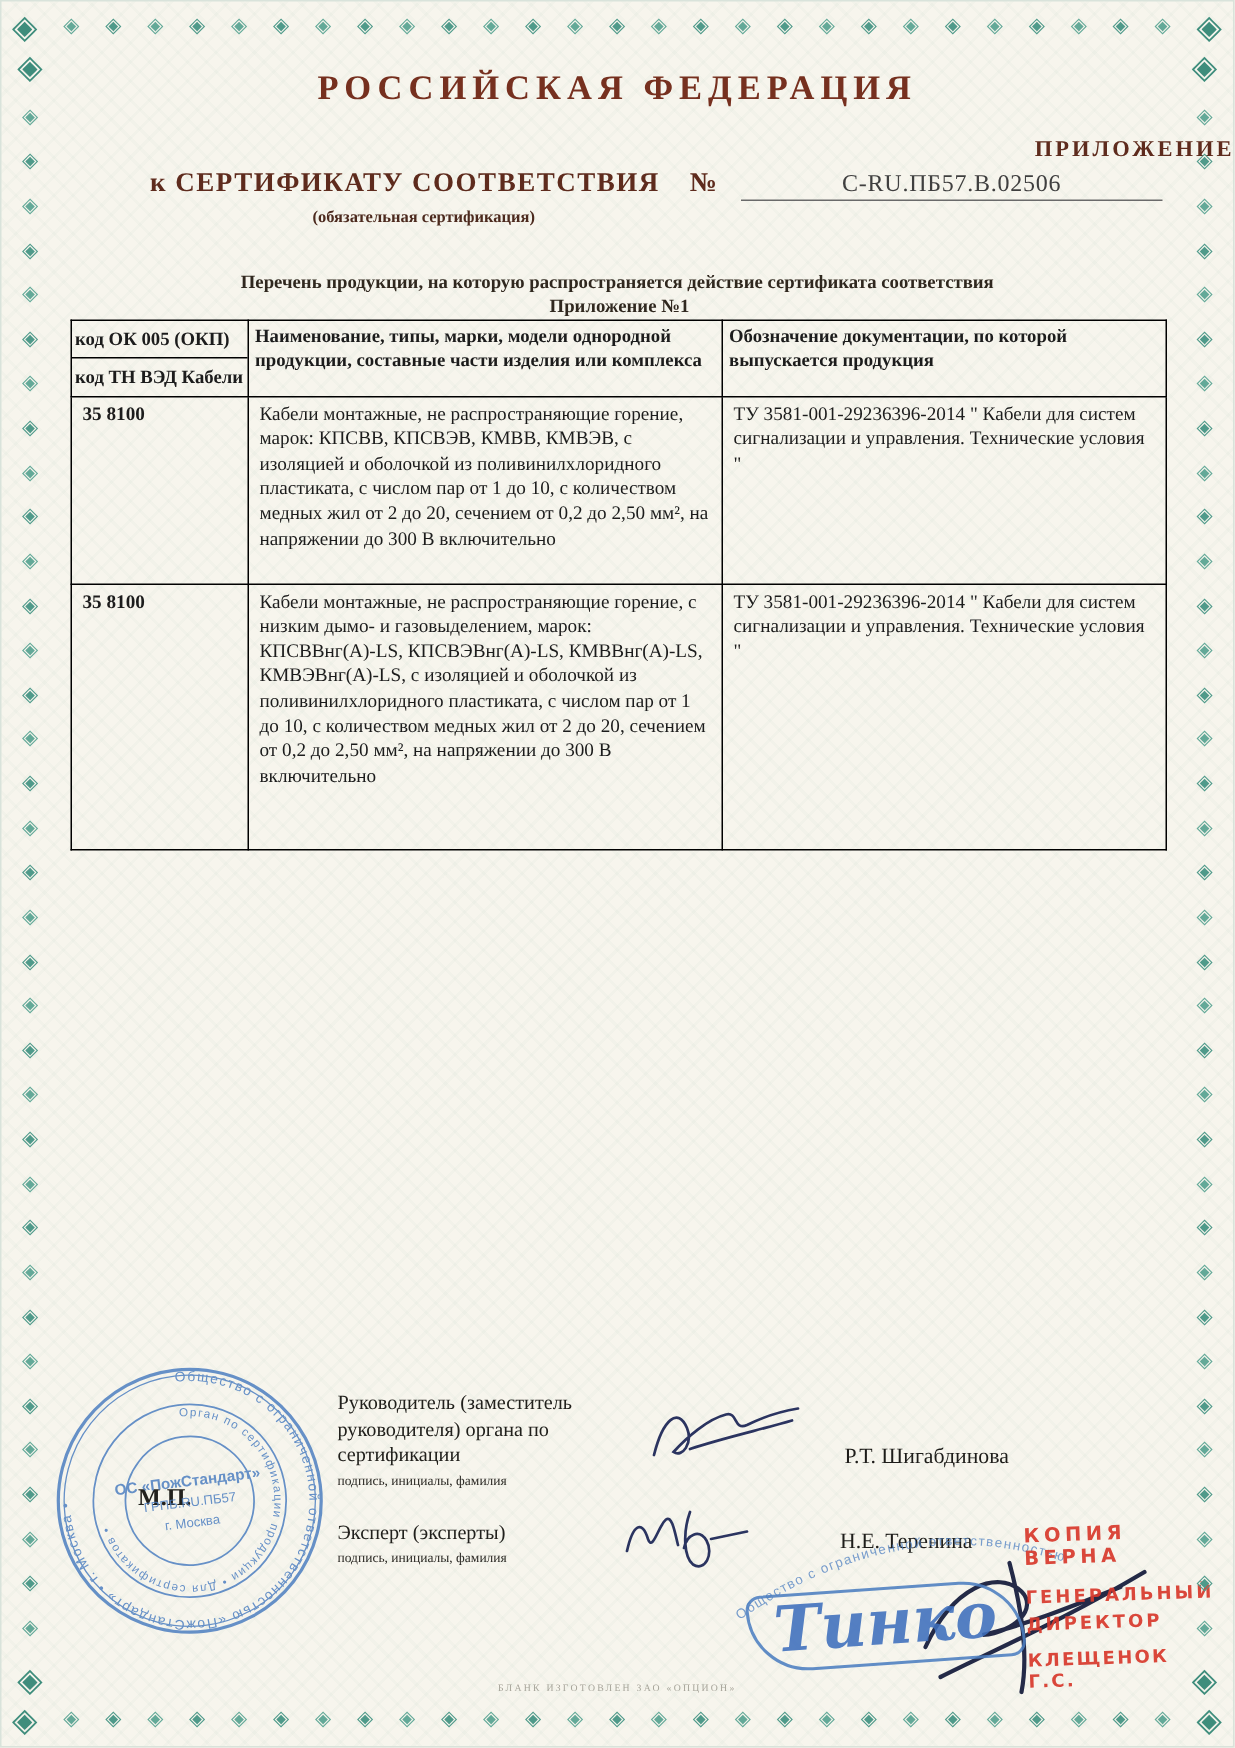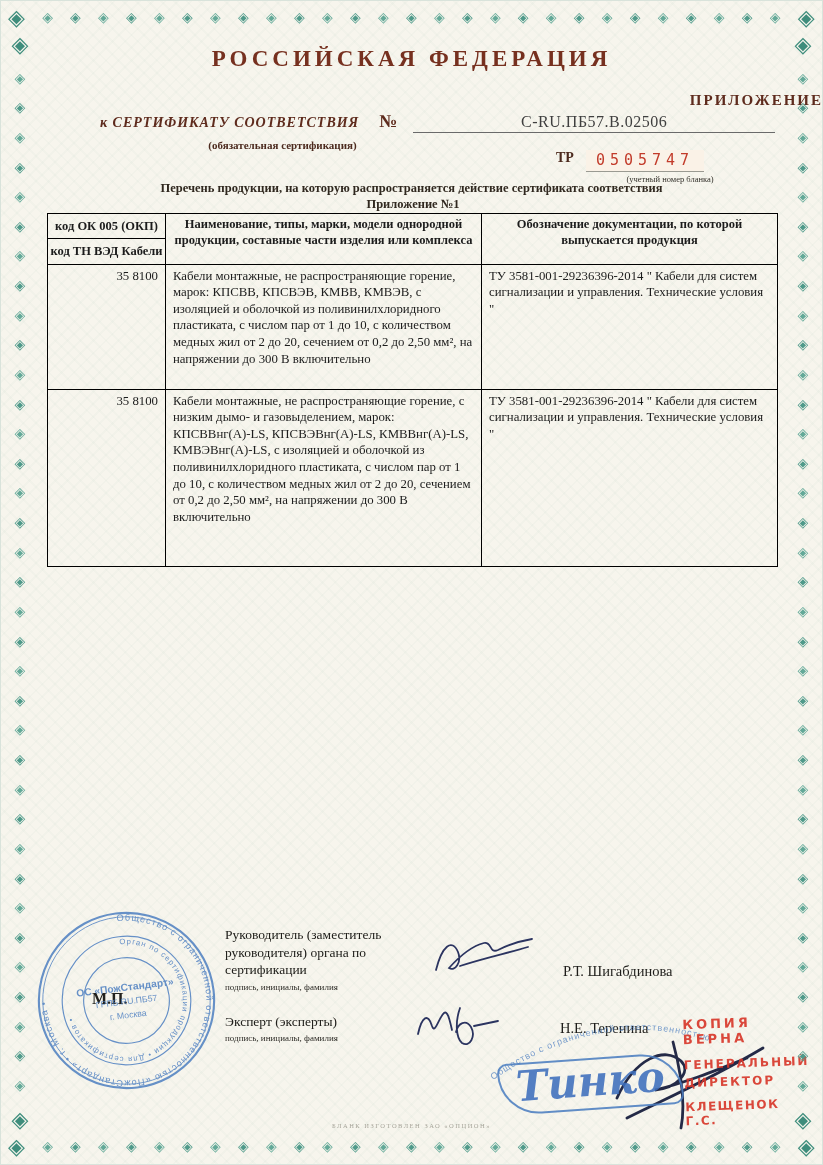--- a/index.html
+++ b/index.html
@@ -19,41 +19,41 @@
   .strip.top{top:4px}.strip.bottom{bottom:4px}
   .strip.v{top:34px;bottom:34px;width:28px;flex-direction:column;justify-content:space-between;align-items:center;}
   .strip.left{left:6px}.strip.right{right:6px}
   .strip span:first-child,.strip span:last-child{font-size:22px;color:#3e8d7c;}
   .strip span:nth-child(2n){color:#63a998;}
   
   .abs{position:absolute;}
   .country{top:46px;left:0;right:0;text-align:center;font-size:23px;font-weight:bold;letter-spacing:4px;color:#76301f;}
   .doctype{top:92px;left:0;right:0;text-align:right;font-size:15px;font-weight:bold;letter-spacing:2px;color:#5e2b1d;}
   .certline{top:111px;left:100px;right:48px;display:flex;align-items:baseline;color:#5e2b1d;}
-  .certline .prefix{font-size:14px;font-weight:bold;letter-spacing:1px;font-style:italic;}
+  .certline .prefix{font-size:18px;font-weight:bold;letter-spacing:1px;}
   .certline .numsign{font-size:18px;font-weight:bold;margin-left:20px;}
   .certline .certnum{flex:1;text-align:center;border-bottom:1.5px solid #6a6a6a;font-size:16px;color:#3f3f3f;margin-left:16px;padding-bottom:1px;letter-spacing:.5px;}
   .certsub{top:139px;left:95px;width:375px;text-align:center;font-size:11px;font-weight:bold;color:#4c2a1e;}
   .trrow{top:150px;left:556px;width:200px;}
   .trrow .tr-label{font-size:14px;font-weight:bold;color:#4c2a1e;vertical-align:top;margin-right:12px;}
   .trrow .blank-num{display:inline-block;font-family:"DejaVu Sans Mono",monospace;font-size:15px;letter-spacing:5px;color:#c23b2a;background:#faf2e7;border-bottom:1px solid #9a9a92;padding:1px 10px 2px 10px;}
   .trrow .blank-cap{font-size:8.5px;color:#33302a;text-align:center;margin-top:2px;margin-left:28px;}
   .introl1{top:181px;left:0;right:0;text-align:center;font-size:12.5px;font-weight:bold;color:#30281f;}
   .introl2{top:197px;left:3px;right:0;text-align:center;font-size:12.5px;font-weight:bold;color:#30281f;}
   
   .prodtable{position:absolute;top:213px;left:47px;width:730px;border-collapse:collapse;table-layout:fixed;}
   .prodtable td{border:1px solid #000;vertical-align:top;font-size:12.8px;line-height:1.3;padding:3px 7px;}
   .prodtable col.c1{width:118px}.prodtable col.c2{width:316px}.prodtable col.c3{width:296px}
-  .prodtable .hdr td{font-weight:bold;text-align:center;padding:2px 4px;font-size:12.5px;margin-top:20px;}
+  .prodtable .hdr td{font-weight:bold;padding:2px 4px;font-size:12.5px;margin-top:20px;}
   .prodtable td.codecell{padding:0;}
   .codecell .half{padding:4px 2px;}
   .codecell .half.topc{border-bottom:1px solid #000;}
   .prodtable tr.r1 td{height:118px;}
   .prodtable tr.r2 td{height:170px;}
-  .prodtable td.codeval{font-weight:normal;text-align:right;}
+  .prodtable td.codeval{font-weight:bold;}
   
   .roles{left:225px;top:926px;width:215px;font-size:13.5px;line-height:1.3;color:#21201c;}
   .sigcap1{left:225px;top:982px;font-size:9px;color:#2c2a25;}
   .expertrole{left:225px;top:1014px;font-size:13.5px;color:#21201c;}
   .sigcap2{left:225px;top:1033px;font-size:9px;color:#2c2a25;}
   .headname{left:563px;top:963px;font-size:14.5px;color:#1e1d1a;}
   .expertname{left:560px;top:1020px;font-size:14.5px;color:#1e1d1a;}
   .mp{left:92px;top:990px;font-size:16px;font-weight:bold;color:#22211d;}
   .sig{position:absolute;}
   
@@ -216,24 +216,20 @@
   <div class="abs country">РОССИЙСКАЯ ФЕДЕРАЦИЯ</div>
   <div class="abs doctype">ПРИЛОЖЕНИЕ</div>
 
   <div class="abs certline">
     <span class="prefix">к СЕРТИФИКАТУ СООТВЕТСТВИЯ</span>
     <span class="numsign">№</span>
     <span class="certnum">C-RU.ПБ57.В.02506</span>
   </div>
   <div class="abs certsub">(обязательная сертификация)</div>
 
-  <div class="abs trrow">
-    <span class="tr-label">ТР</span><span class="blank-num">0505747</span>
-    <div class="blank-cap">(учетный номер бланка)</div>
-  </div>
 
   <div class="abs introl1">Перечень продукции, на которую распространяется действие сертификата соответствия</div>
   <div class="abs introl2">Приложение №1</div>
 
   <table class="prodtable">
     <colgroup>
         <col class="c1">
         <col class="c2">
         <col class="c3">
       </colgroup>

